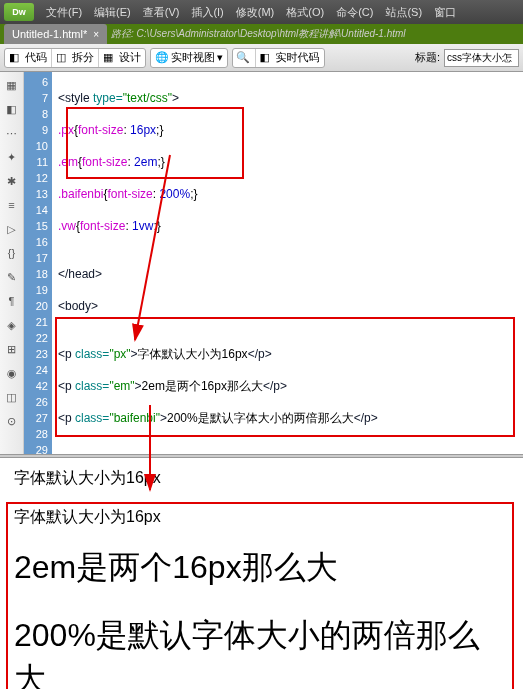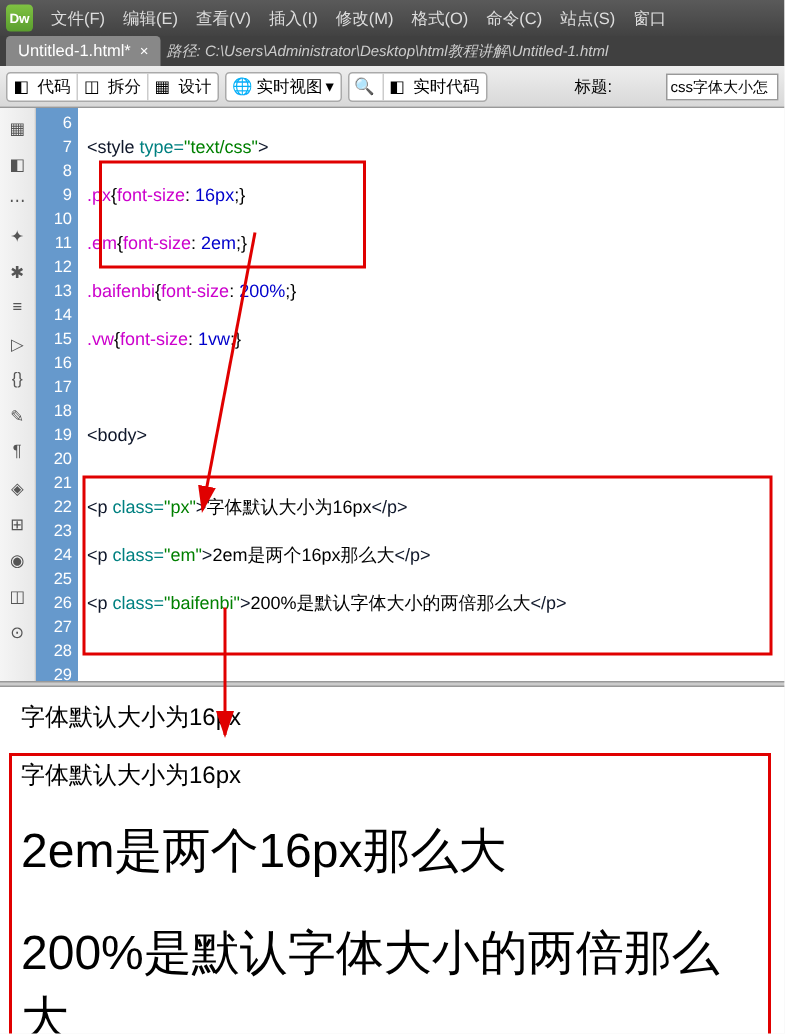--- a/index.html
+++ b/index.html
@@ -1,33 +1,33 @@
 <!DOCTYPE html>
 <html><head>
 <meta charset="utf-8">
 <style>
 * { margin: 0; padding: 0; box-sizing: border-box; font-family: "Microsoft YaHei", Arial, sans-serif; }
 body { background: #f0f0f0; width: 523px; height: 689px; overflow: hidden; position: relative; }
 
 .menubar { background: linear-gradient(#5a5a5a, #424242); height: 24px; display: flex; align-items: center; padding: 0 4px; font-size: 11px; color: #ddd; }
-.dw-logo { width: 18px; height: 18px; background: linear-gradient(#7fc242, #5a9e2e); border-radius: 3px; margin-right: 6px; display: flex; align-items: center; justify-content: center; font-size: 9px; color: #fff; font-weight: bold; }
+.dw-logo { width: 30px; height: 18px; background: linear-gradient(#7fc242, #5a9e2e); border-radius: 3px; margin-right: 6px; display: flex; align-items: center; justify-content: center; font-size: 9px; color: #fff; font-weight: bold; }
 .menu-item { padding: 0 6px; cursor: pointer; text-align: center; }
 
-.tabbar { background: #404040; height: 20px; display: flex; align-items: center; }
+.tabbar { background: #4d7c0f; height: 20px; display: flex; align-items: center; }
 .tab { background: #888; height: 20px; padding: 0 8px; display: flex; align-items: center; font-size: 11px; color: #fff; border-top-left-radius: 3px; border-top-right-radius: 3px; margin-left: 4px; }
 .tab-close { margin-left: 6px; font-size: 10px; }
 .path-bar { flex: 1; padding: 0 4px; font-size: 10px; color: #ccc; font-style: italic; }
 
 .toolbar { background: linear-gradient(#eee, #d8d8d8); height: 28px; border-bottom: 1px solid #999; display: flex; align-items: center; padding: 0 4px; font-size: 11px; }
 .tool-group { display: flex; align-items: center; border: 1px solid #aaa; border-radius: 3px; background: #fff; height: 20px; margin-right: 4px; }
 .tool-btn { padding: 0 4px; display: flex; align-items: center; gap: 2px; border-right: 1px solid #ccc; height: 100%; }
 .tool-btn:last-child { border-right: none; }
 .tool-icon { width: 14px; height: 14px; display: inline-block; }
 .title-label { margin-left: auto; margin-right: 4px; font-size: 11px; text-align: center; }
-.title-input { width: 75px; height: 18px; font-size: 10px; border: 1px solid #999; padding: 0 2px; margin-left: 32px; }
+.title-input { width: 75px; height: 18px; font-size: 10px; border: 1px solid #999; padding: 0 2px; }
 
 .editor-area { display: flex; height: 382px; background: #fff; position: relative; }
 .side-tools { width: 24px; background: linear-gradient(90deg, #f5f5f5, #e8e8e8); border-right: 1px solid #ccc; display: flex; flex-direction: column; align-items: center; padding-top: 4px; gap: 6px; }
 .side-tool { width: 18px; height: 18px; display: flex; align-items: center; justify-content: center; font-size: 11px; color: #555; cursor: pointer; }
 
 .gutter { width: 28px; background: #6699cc; color: #fff; font-size: 11px; font-family: Consolas, monospace; text-align: right; padding-right: 4px; line-height: 16px; padding-top: 2px; }
 .gutter div { height: 16px; }
 
 .code { flex: 1; font-family: Consolas, monospace; font-size: 12px; line-height: 16px; padding: 2px 6px; white-space: pre; position: relative; overflow: hidden; }
 .tag { color: #0f172a; }
@@ -145,34 +145,34 @@
       <div>15</div>
       <div>16</div>
       <div>17</div>
       <div>18</div>
       <div>19</div>
       <div>20</div>
       <div>21</div>
       <div>22</div>
       <div>23</div>
       <div>24</div>
-      <div>25</div>
+      <div>42</div>
       <div>26</div>
       <div>27</div>
       <div>28</div>
       <div>29</div>
   </div>
   <div class="code">
 <div></div><div><span class="tag">&lt;style </span><span class="attr">type=</span><span class="str">"text/css"</span><span class="tag">&gt;</span></div>
 <div></div><div><span class="sel">.px</span><span>{</span><span class="sel">font-size</span><span>: </span><span class="prop">16px</span><span>;}</span></div>
 <div><span class="sel">.em</span><span>{</span><span class="sel">font-size</span><span>: </span><span class="prop">2em</span><span>;}</span></div>
 <div><span class="sel">.baifenbi</span><span>{</span><span class="sel">font-size</span><span>: </span><span class="prop">200%</span><span>;}</span></div>
 <div><span class="sel">.vw</span><span>{</span><span class="sel">font-size</span><span>: </span><span class="prop">1vw</span><span>;}</span></div>
 <div></div>
-<div></div>
+<div></div><div><span class="tag">&lt;/head&gt;</span></div>
 <div></div><div><span class="tag">&lt;body&gt;</span></div>
 <div></div>
 <div></div><div><span class="tag">&lt;p </span><span class="attr">class=</span><span class="str">"px"</span><span class="tag">&gt;</span><span class="txt">字体默认大小为16px</span><span class="tag">&lt;/p&gt;</span></div>
 <div></div><div><span class="tag">&lt;p </span><span class="attr">class=</span><span class="str">"em"</span><span class="tag">&gt;</span><span class="txt">2em是两个16px那么大</span><span class="tag">&lt;/p&gt;</span></div>
 <div></div><div><span class="tag">&lt;p </span><span class="attr">class=</span><span class="str">"baifenbi"</span><span class="tag">&gt;</span><span class="txt">200%是默认字体大小的两倍那么大</span><span class="tag">&lt;/p&gt;</span></div>
 <div></div>
 
   </div>
   <div class="hl-box1"></div>
   <div class="hl-box2"></div>

